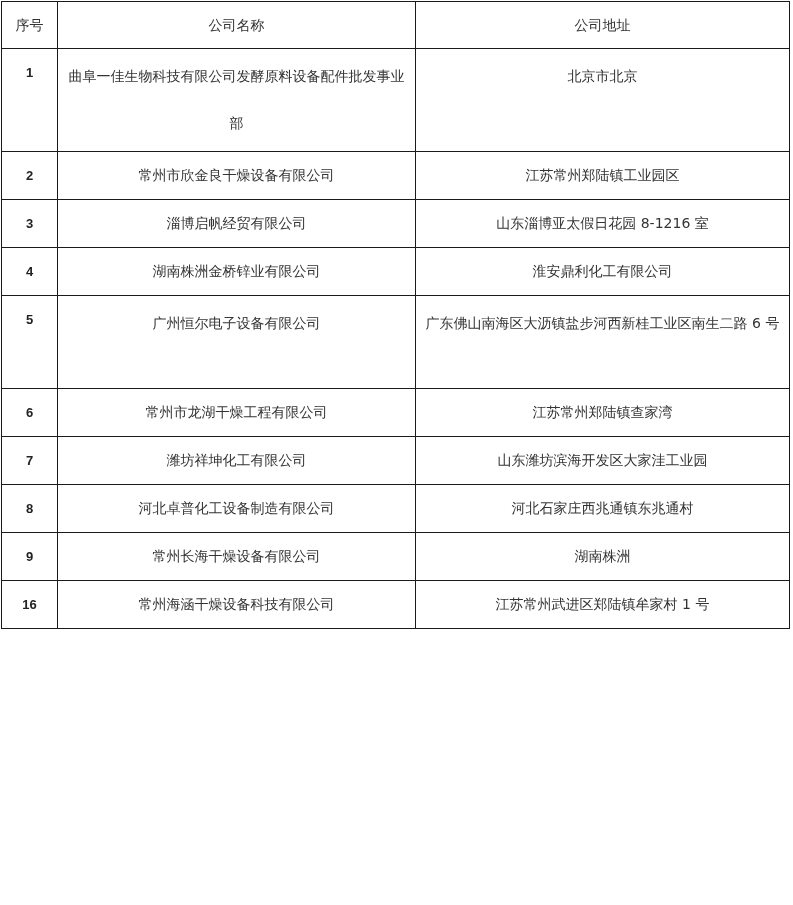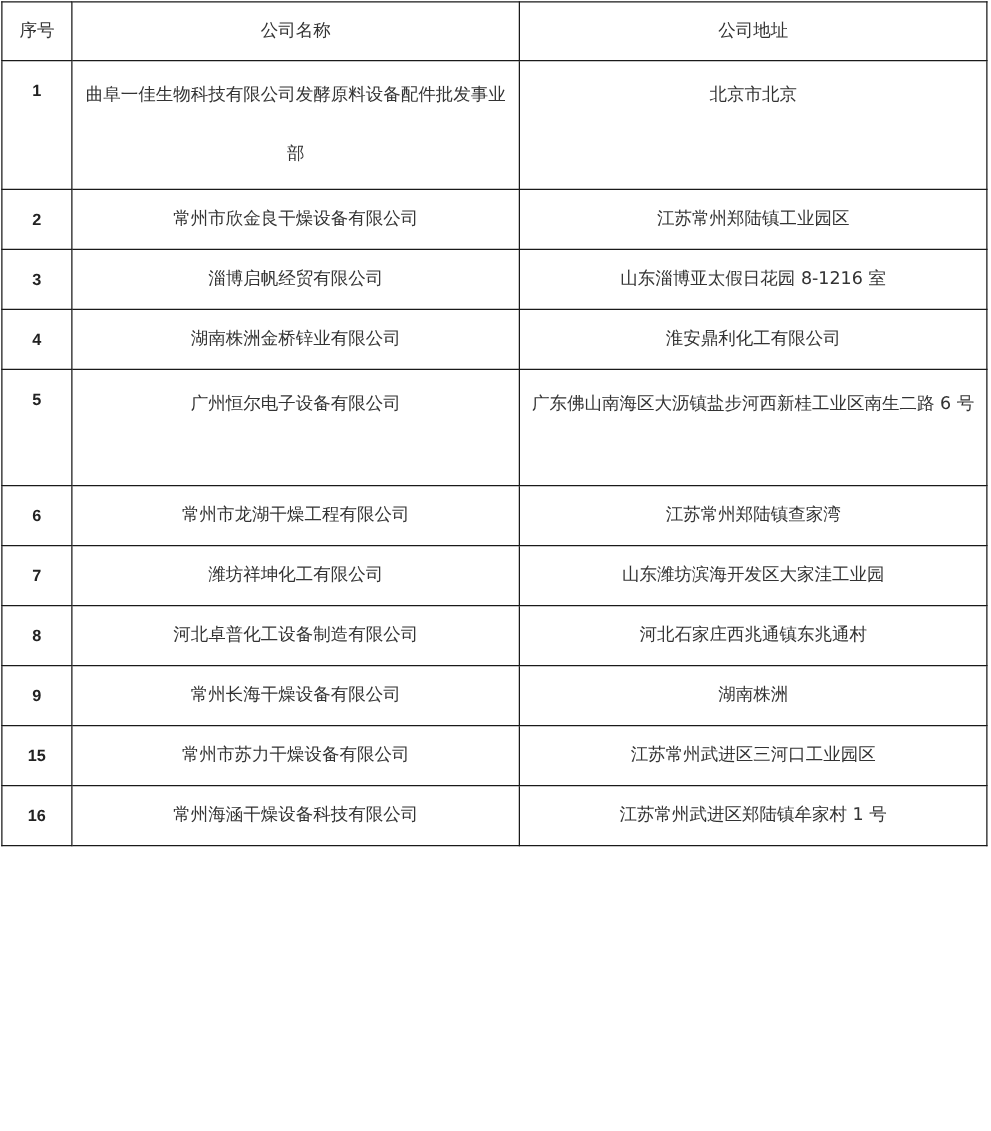--- a/index.html
+++ b/index.html
@@ -71,23 +71,18 @@
       <td class="seq">8</td>
       <td>河北卓普化工设备制造有限公司</td>
       <td>河北石家庄西兆通镇东兆通村</td>
     </tr>
     <tr>
       <td class="seq">9</td>
       <td>常州长海干燥设备有限公司</td>
       <td>湖南株洲</td>
     </tr>
     <tr>
-      <td class="seq">15</td>
-      <td>常州市苏力干燥设备有限公司</td>
-      <td>江苏常州武进区三河口工业园区</td>
-    </tr>
-    <tr>
       <td class="seq">16</td>
       <td>常州海涵干燥设备科技有限公司</td>
       <td>江苏常州武进区郑陆镇牟家村 1 号</td>
     </tr>
   </tbody>
 </table>
 
 </body></html>

